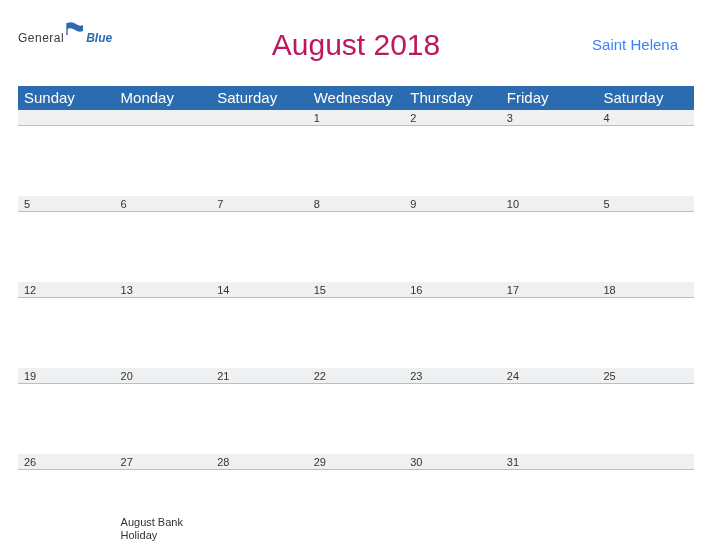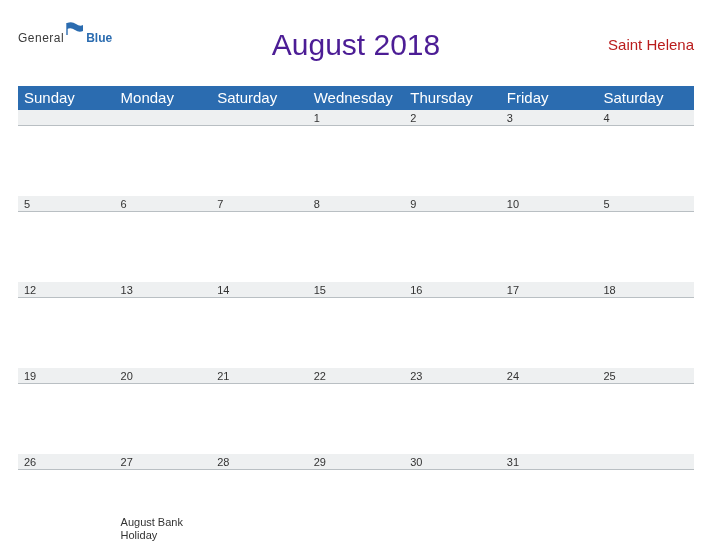--- a/index.html
+++ b/index.html
@@ -20,37 +20,37 @@
   .logo {
     position: absolute;
     left: 0;
     top: 8px;
     display: flex;
     align-items: baseline;
     font-size: 12px;
     font-weight: 500;
   }
   .logo .general { color: #3a3a3a; letter-spacing: 0.5px; }
-  .logo .blue { color: #2b6cb0; font-weight: 700; margin-left: 2px; }
+  .logo .blue { color: #2b6cb0; font-style: italic; font-weight: 700; margin-left: 2px; }
   .logo .flag { display: inline-block; margin-left: 2px; transform: translateY(-6px); }
   .title {
     position: absolute;
     left: 50%;
     top: 8px;
     transform: translateX(-50%);
     font-size: 30px;
     font-weight: 400;
-    color: #4c1d95;
+    color: #be185d;
   }
   .region {
     position: absolute;
-    right: 0;
+    right: 16px;
     top: 16px;
     font-size: 15px;
-    color: #b91c1c;
+    color: #3b82f6;
   }
   .cal {
     width: 100%;
     border-collapse: collapse;
     table-layout: fixed;
   }
   .cal th {
     background: #2b6cb0;
     color: #fff;
     font-weight: 400;

